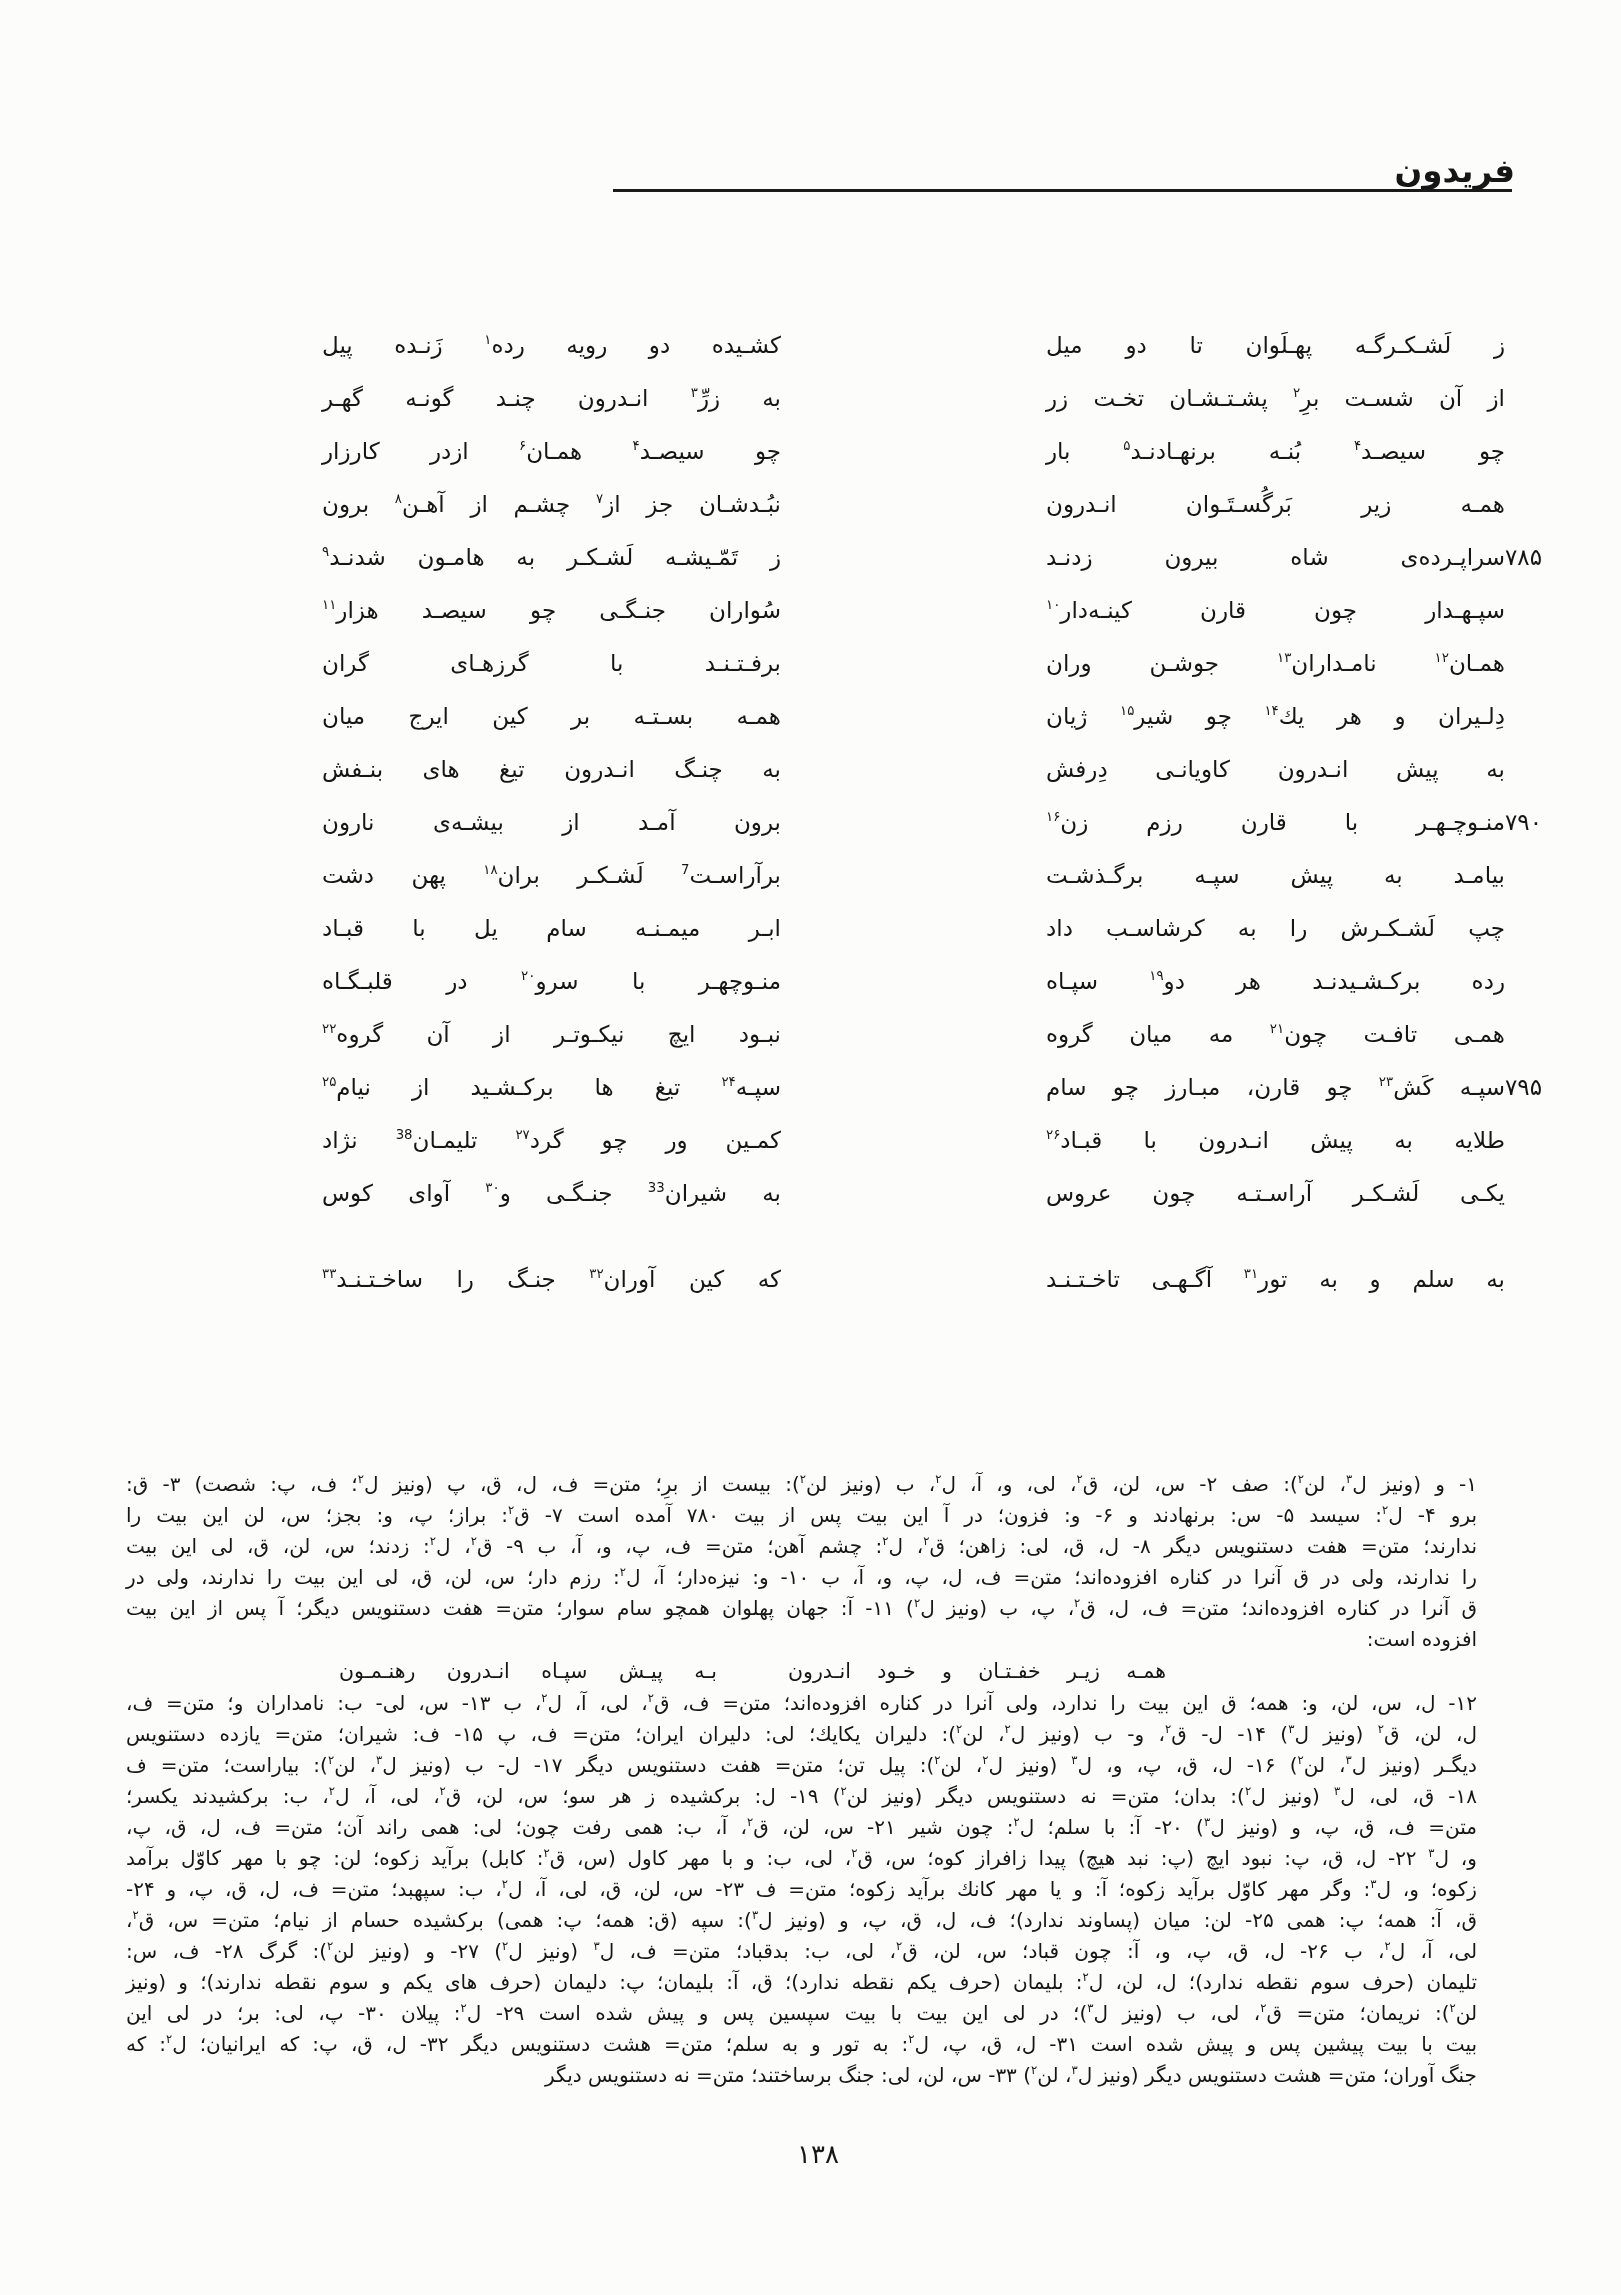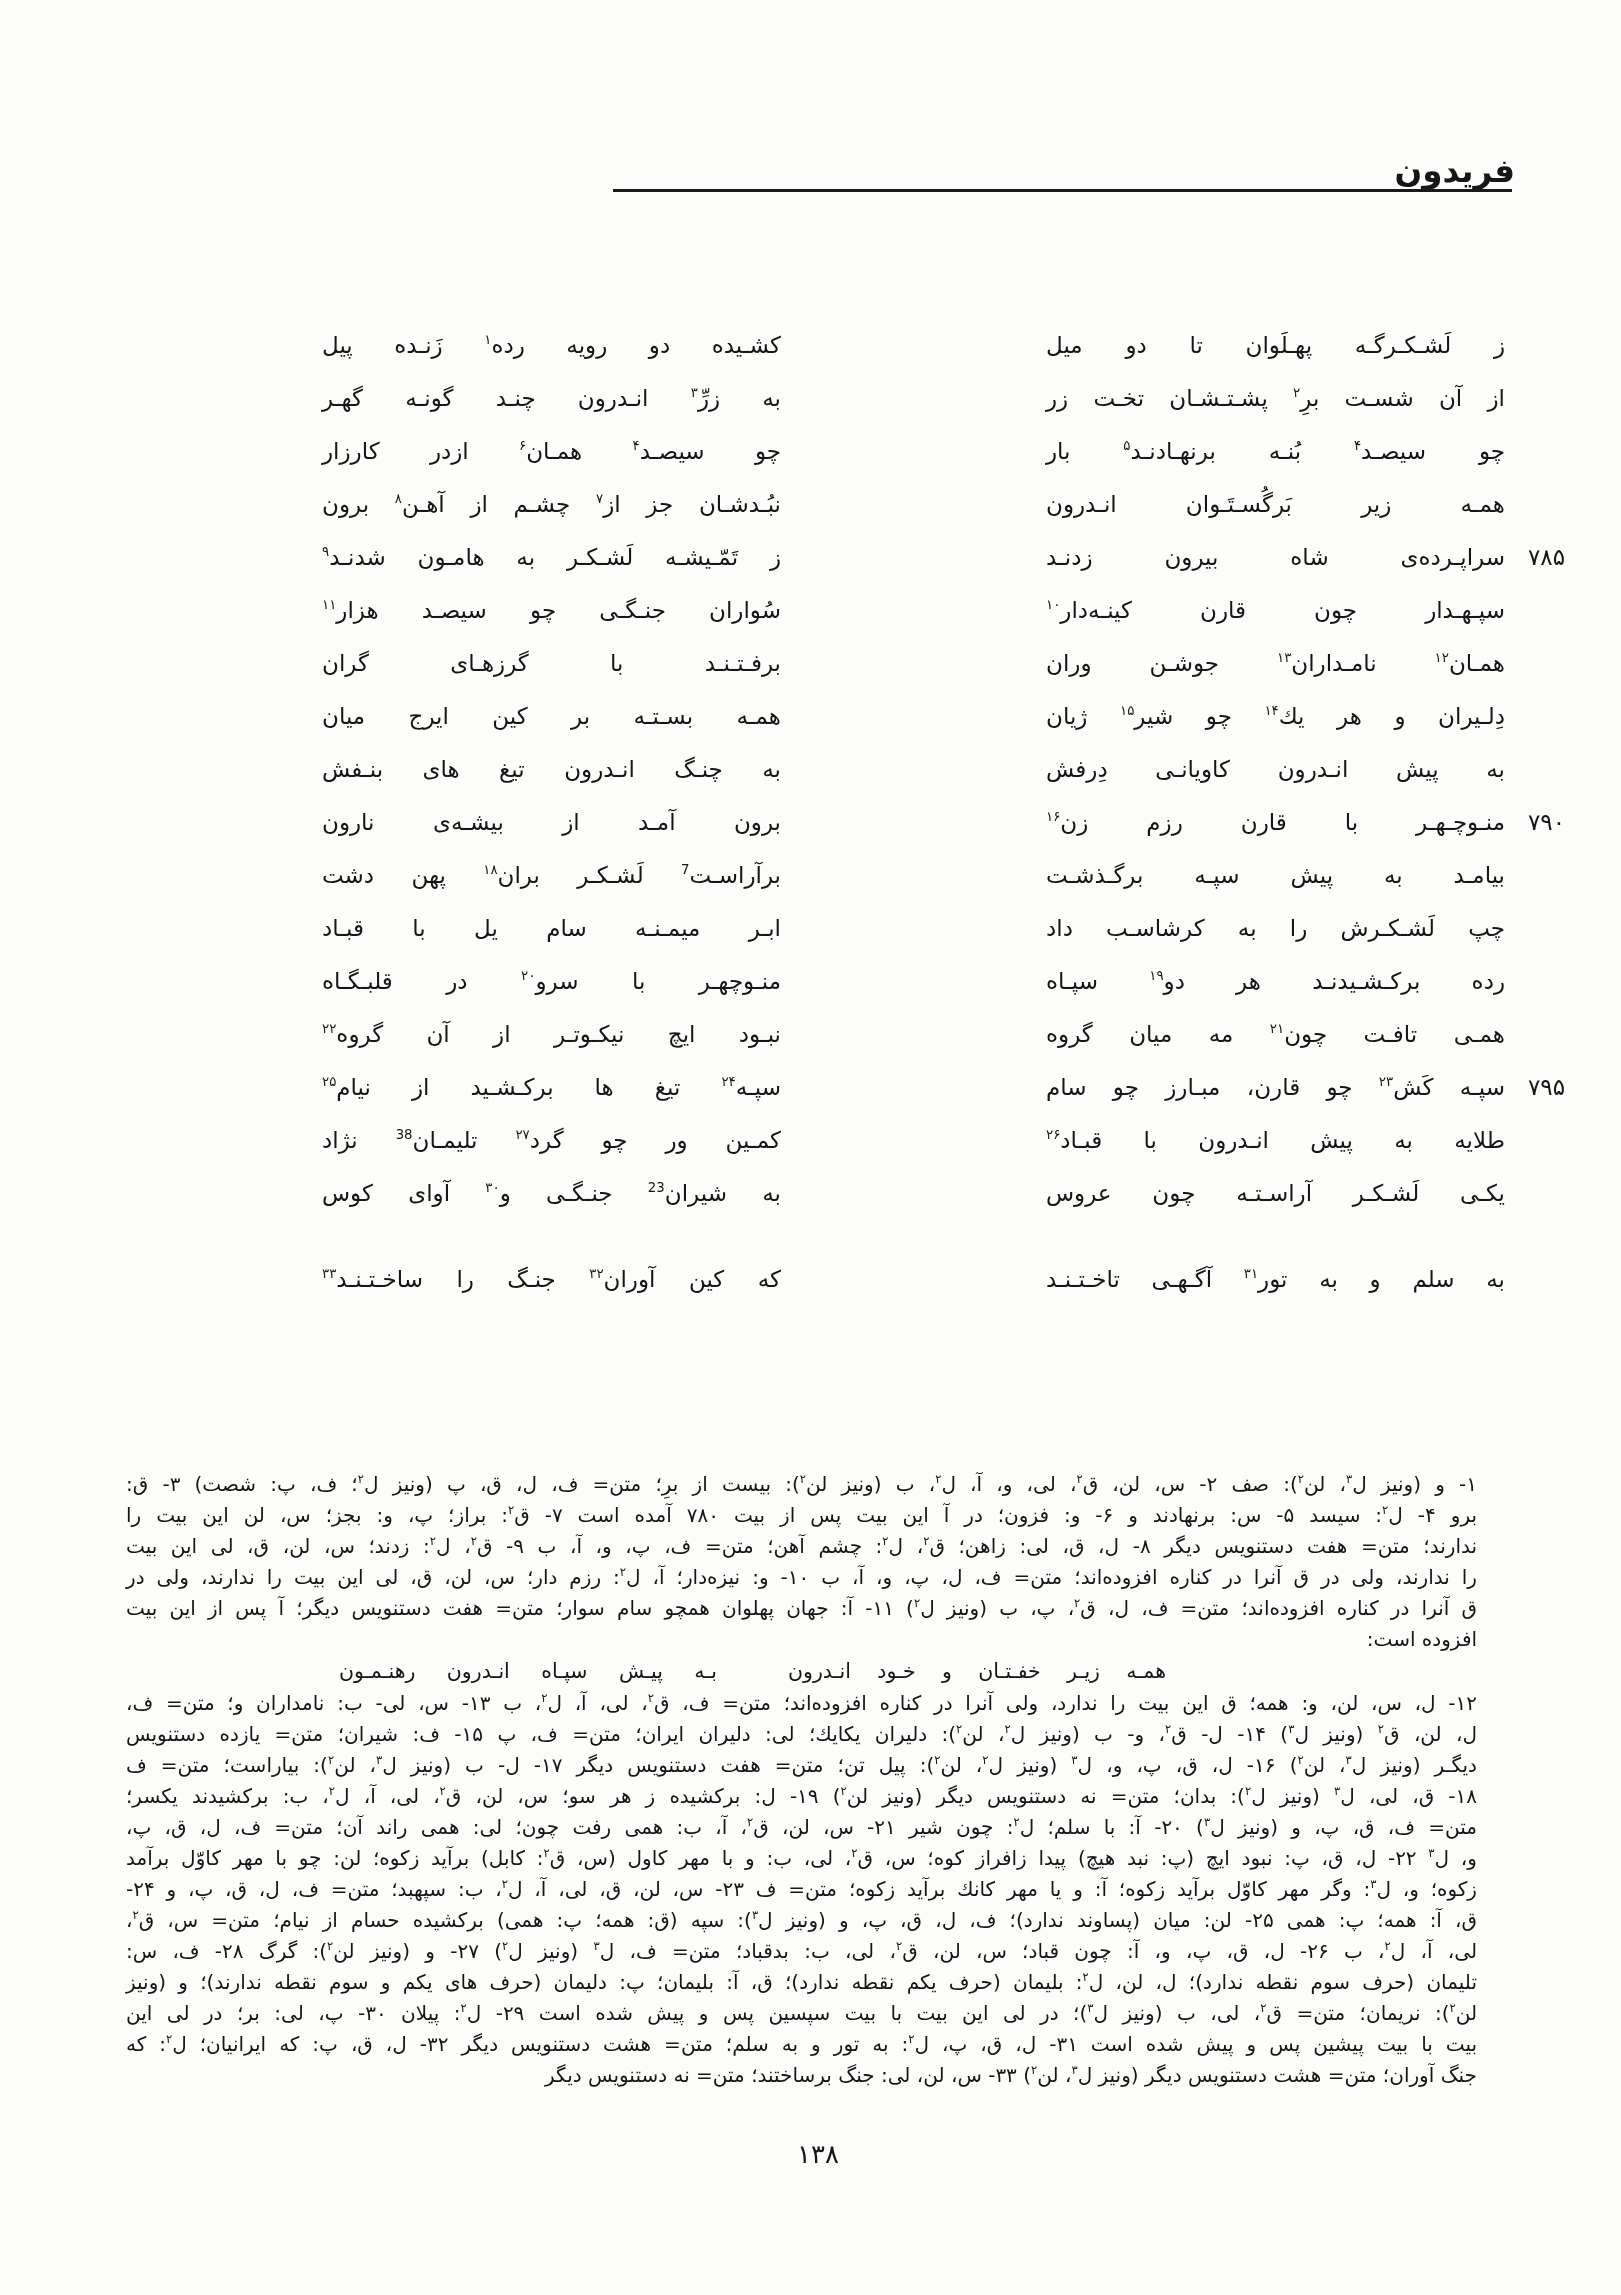--- a/index.html
+++ b/index.html
@@ -19,21 +19,21 @@
     background:#1a1a1a;
   }
   
   .poem{position:absolute;top:319px;right:57px;direction:rtl;}
   .verse-row{
     display:grid;grid-template-columns:60px 459px 265px 459px;
     direction:rtl;height:53px;line-height:53px;
   }
   .verse-row.gap{margin-top:32.5px;}
   .vnum{
-    font-size:23px;text-align:right;color:#161616;
+    font-size:23px;text-align:left;color:#161616;
   }
   .hemistich{
     font-size:23px;white-space:nowrap;
     text-align:justify;text-align-last:justify;text-justify:inter-word;
     direction:rtl;
   }
   .colgap{}
   .hemistich sup,.app-line sup,.app-hemistich sup{
     font-size:0.58em;line-height:0;vertical-align:super;
   }
@@ -161,21 +161,21 @@
     <div class="verse-row">
       <div class="vnum"></div>
       <div class="hemistich">طلایه به پیش انـدرون با قبـاد<sup>۲۶</sup></div>
       <div class="colgap"></div>
       <div class="hemistich">کمـین ور چو گرد<sup>۲۷</sup> تلیمـان<sup>38</sup> نژاد</div>
     </div>
     <div class="verse-row">
       <div class="vnum"></div>
       <div class="hemistich">یکـی لَشـکـر آراسـتـه چون عروس</div>
       <div class="colgap"></div>
-      <div class="hemistich">به شیران<sup>23</sup> جنـگـی و<sup>۳۰</sup> آوای کوس</div>
+      <div class="hemistich">به شیران<sup>33</sup> جنـگـی و<sup>۳۰</sup> آوای کوس</div>
     </div>
     <div class="verse-row gap">
       <div class="vnum"></div>
       <div class="hemistich">به سلم و به تور<sup>۳۱</sup> آگـهـی تاخـتـنـد</div>
       <div class="colgap"></div>
       <div class="hemistich">که کین آوران<sup>۳۲</sup> جنـگ را ساخـتـنـد<sup>۳۳</sup></div>
     </div>
   </div>
 
 <div class="apparatus">

